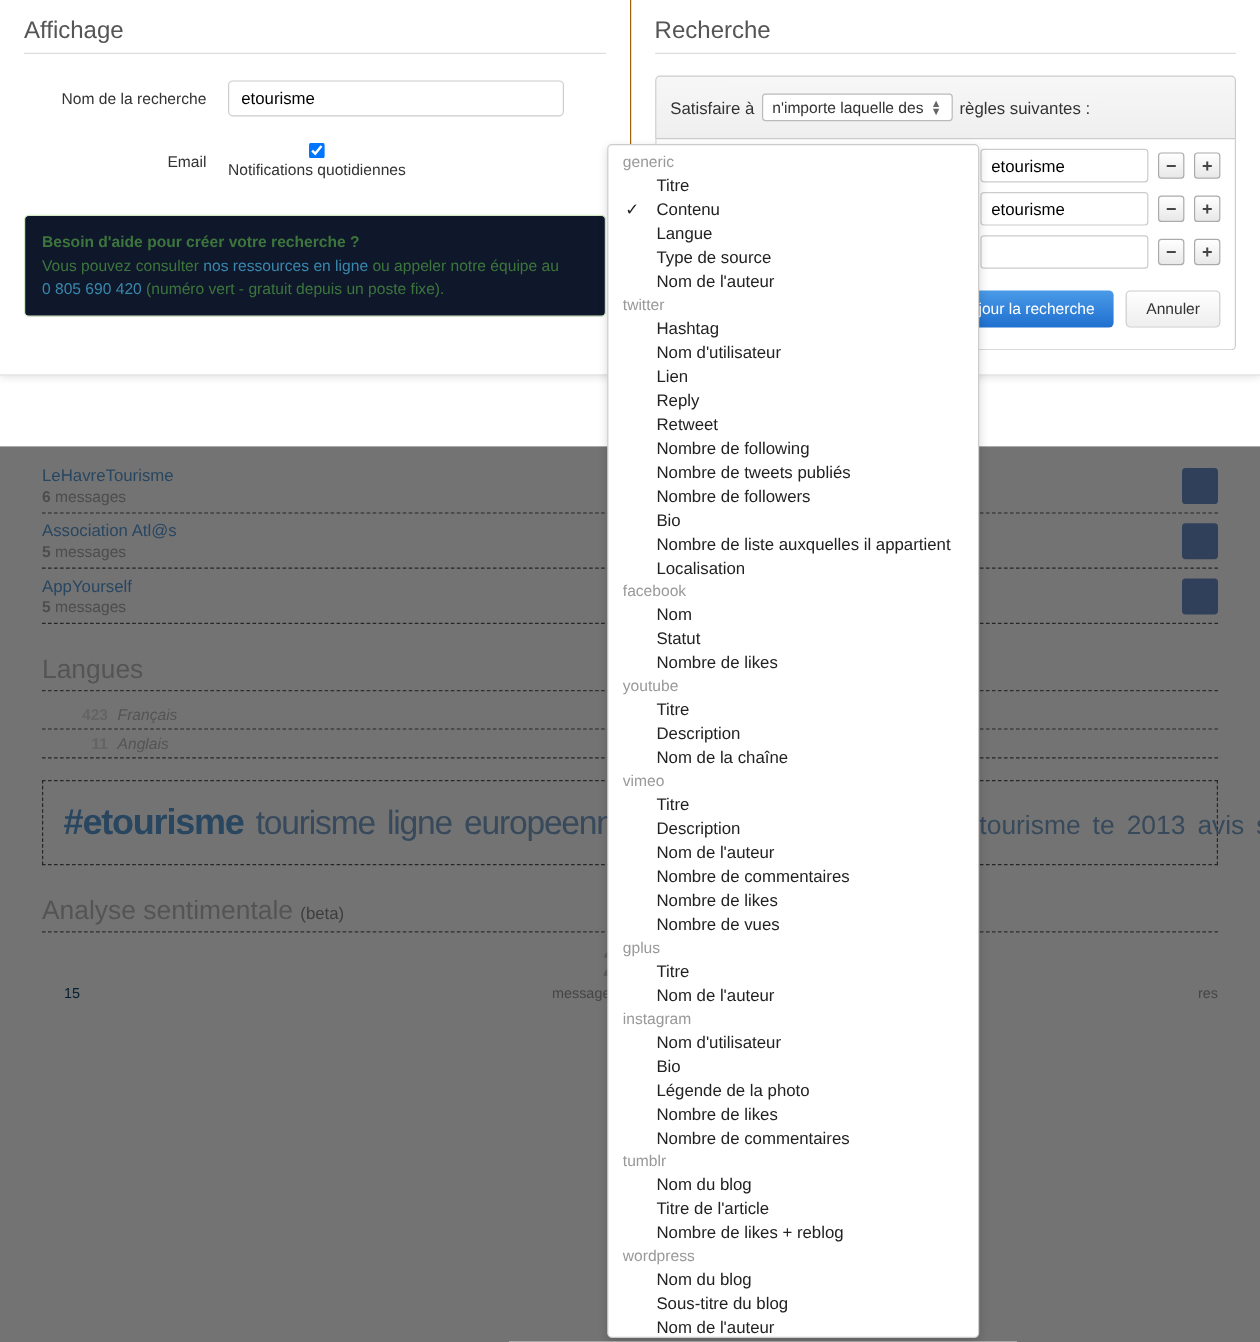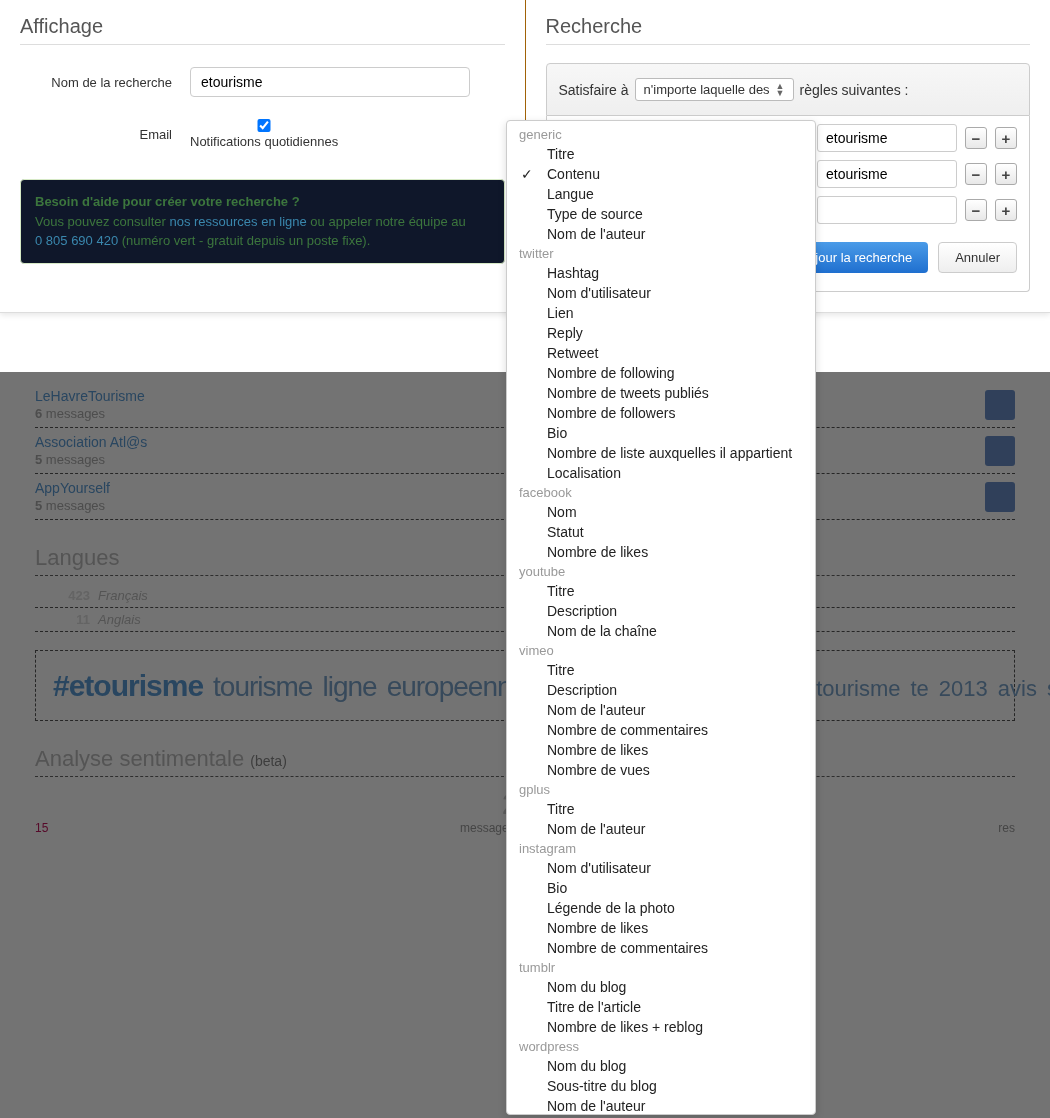--- a/index.html
+++ b/index.html
@@ -86,21 +86,21 @@
         <span class="cnt">11</span>
         <span class="lbl">Anglais</span>
       </div>
     </div>
   <div class="cloud" id="cloud"><span class="t1">#etourisme</span><span class="t2">tourisme</span><span class="t2">ligne</span><span class="t2">europeennes</span><span class="t3">etourismeinfo</span><span class="t3">mobile</span><span class="t3">veilletourisme</span><span class="t3">te</span><span class="t3">2013</span><span class="t3">avis</span><span class="t3">stratet</span></div>
   <h3 class="senti">
     <span>Analyse sentimentale</span>
     <span class="beta">(beta)</span>
   </h3>
   <div style="display:flex; align-items:flex-end; margin-top:10px;">
-    <div style="flex:0 0 50px; color:#be185d; font-size:12px;">15</div>
+    <div style="flex:0 0 50px; color:#0c4a6e; font-size:12px;text-align:center;">15</div>
     <div style="flex:1; text-align:center;">
       <div class="senti-num">2</div>
       <div class="senti-lbl">messages négatifs</div>
     </div>
     <div style="flex:0 0 80px; text-align:right; color:#999; font-size:12px;">res</div>
   </div>
 </div>
 <div class="backdrop"></div>
 
 <div class="modal">

